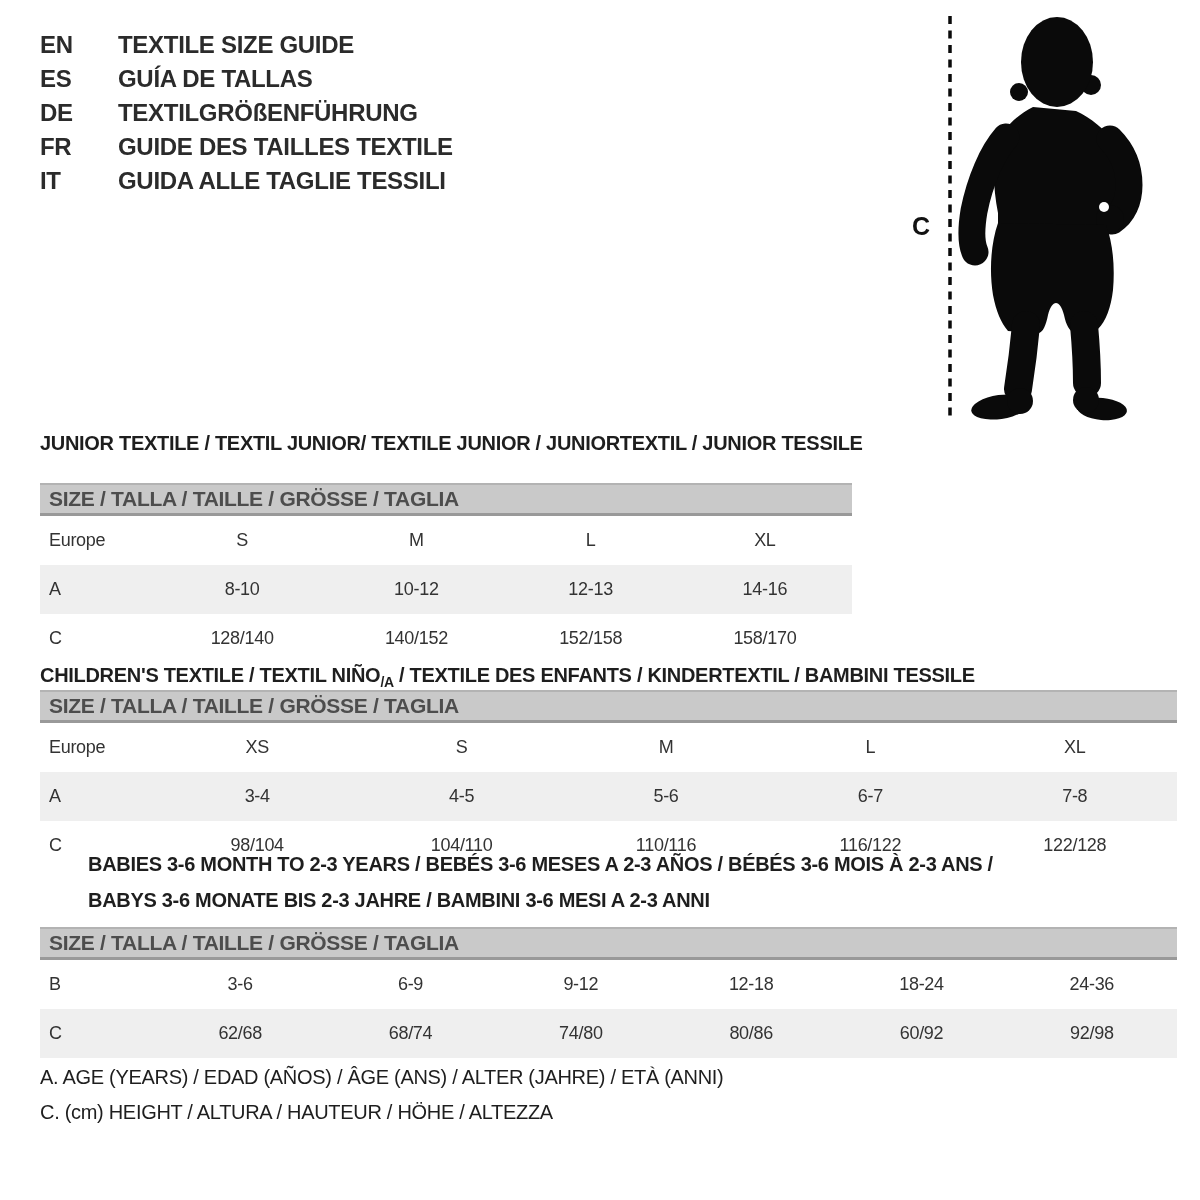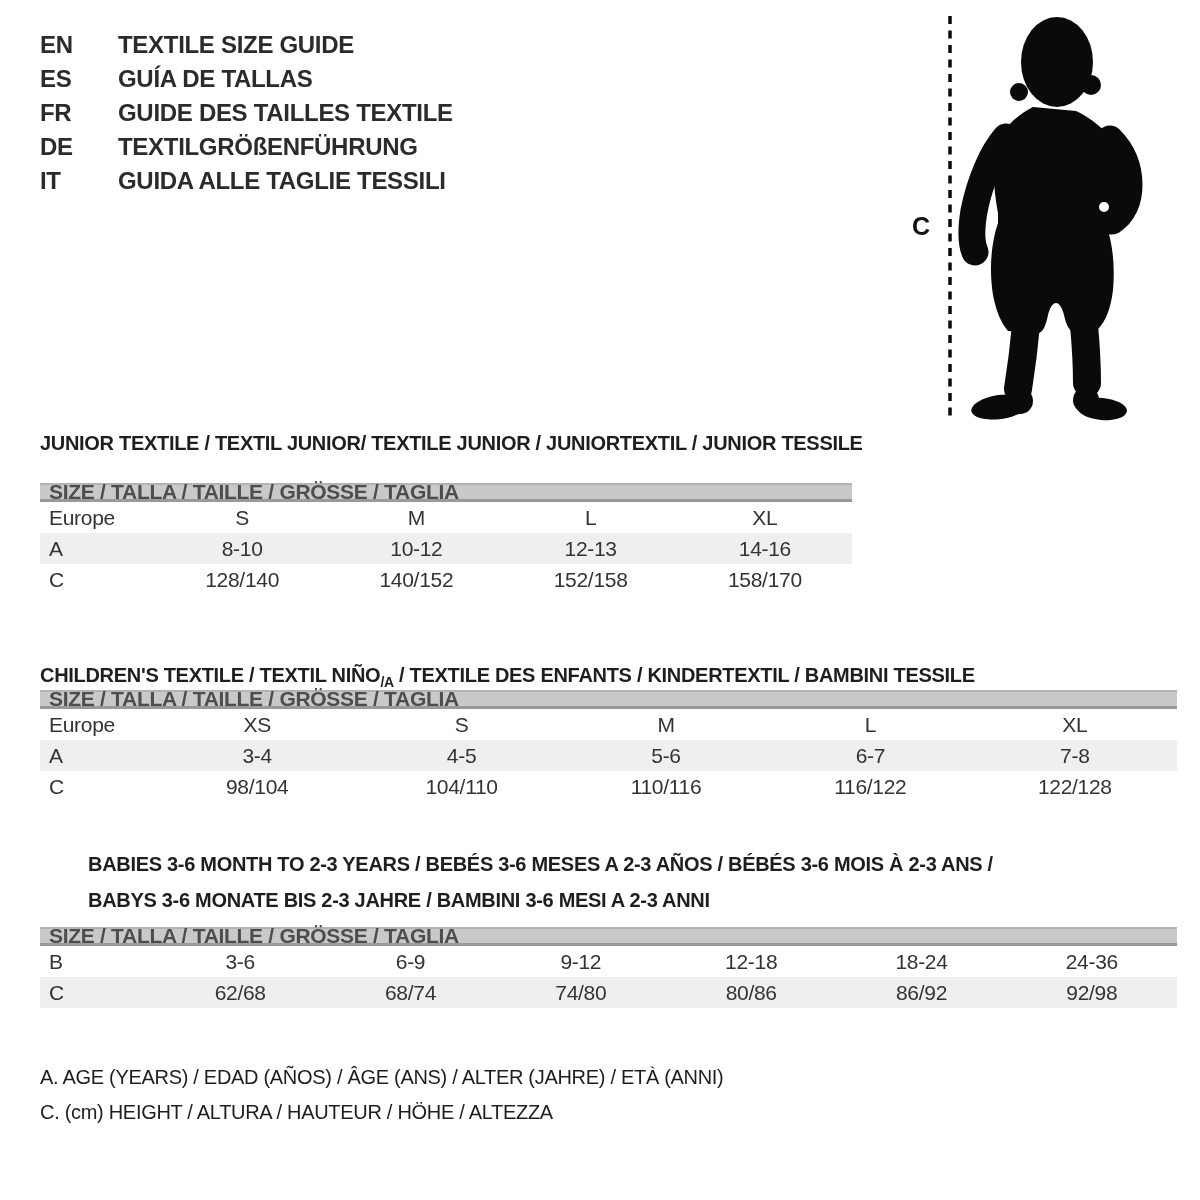--- a/index.html
+++ b/index.html
@@ -34,26 +34,26 @@
   .title-children { top:664px; }
   .title-babies   { top:846px; line-height:36px;margin-left:48px; }
 
   
   .size-table { position:absolute; left:40px; }
   .table-junior   { top:483px; width:812px; }
   .table-children { top:690px; width:1137px; }
   .table-babies   { top:927px; width:1137px; }
 
   .size-bar {
-    height:19px; background:#c9c9c9;
+    height:33px; background:#c9c9c9;
     border-top:2px solid #b3b3b3; border-bottom:3px solid #999999;
     display:flex; align-items:center; padding-left:9px;
     font-size:21px; font-weight:700; color:#4d4d4d; white-space:nowrap;
   }
-  .t-row { display:grid; height:31px; align-items:center; font-size:21px; color:#333; }
+  .t-row { display:grid; height:49px; align-items:center; font-size:18px; color:#333; }
   .cols-4 { grid-template-columns:115px repeat(4,1fr); }
   .cols-5 { grid-template-columns:115px repeat(5,1fr); }
   .cols-6 { grid-template-columns:115px repeat(6,1fr); }
   .t-row .label { padding-left:9px; text-align:left; }
   .t-row .val { text-align:center; }
   .row-alt { background:#efefef; }
 
   
   .legend { position:absolute; left:40px; top:1060px; }
   .legend-line {
@@ -69,26 +69,26 @@
   <div class="lang-list">
     <div class="lang-row">
       <span class="lang-code">EN</span>
       <span class="lang-title">TEXTILE SIZE GUIDE</span>
     </div>
     <div class="lang-row">
       <span class="lang-code">ES</span>
       <span class="lang-title">GUÍA DE TALLAS</span>
     </div>
     <div class="lang-row">
+      <span class="lang-code">DE</span>
+      <span class="lang-title">TEXTILGRÖßENFÜHRUNG</span>
+    </div>
+    <div class="lang-row">
       <span class="lang-code">FR</span>
       <span class="lang-title">GUIDE DES TAILLES TEXTILE</span>
-    </div>
-    <div class="lang-row">
-      <span class="lang-code">DE</span>
-      <span class="lang-title">TEXTILGRÖßENFÜHRUNG</span>
     </div>
     <div class="lang-row">
       <span class="lang-code">IT</span>
       <span class="lang-title">GUIDA ALLE TAGLIE TESSILI</span>
     </div>
   </div>
 
   <div class="figure">
     <span class="measure-label">C</span>
     <svg width="300" height="430" viewBox="0 0 300 430">
@@ -188,21 +188,21 @@
       <span class="val">12-18</span>
       <span class="val">18-24</span>
       <span class="val">24-36</span>
     </div>
     <div class="t-row cols-6 row-alt">
       <span class="label">C</span>
       <span class="val">62/68</span>
       <span class="val">68/74</span>
       <span class="val">74/80</span>
       <span class="val">80/86</span>
-      <span class="val">86/92</span>
+      <span class="val">60/92</span>
       <span class="val">92/98</span>
     </div>
   </div>
 
   <div class="legend">
     <div class="legend-line">A. AGE (YEARS) / EDAD (AÑOS) / ÂGE (ANS) / ALTER (JAHRE) / ETÀ (ANNI)</div>
     <div class="legend-line">C. (cm) HEIGHT / ALTURA / HAUTEUR / HÖHE / ALTEZZA</div>
   </div>
 
 </div>

